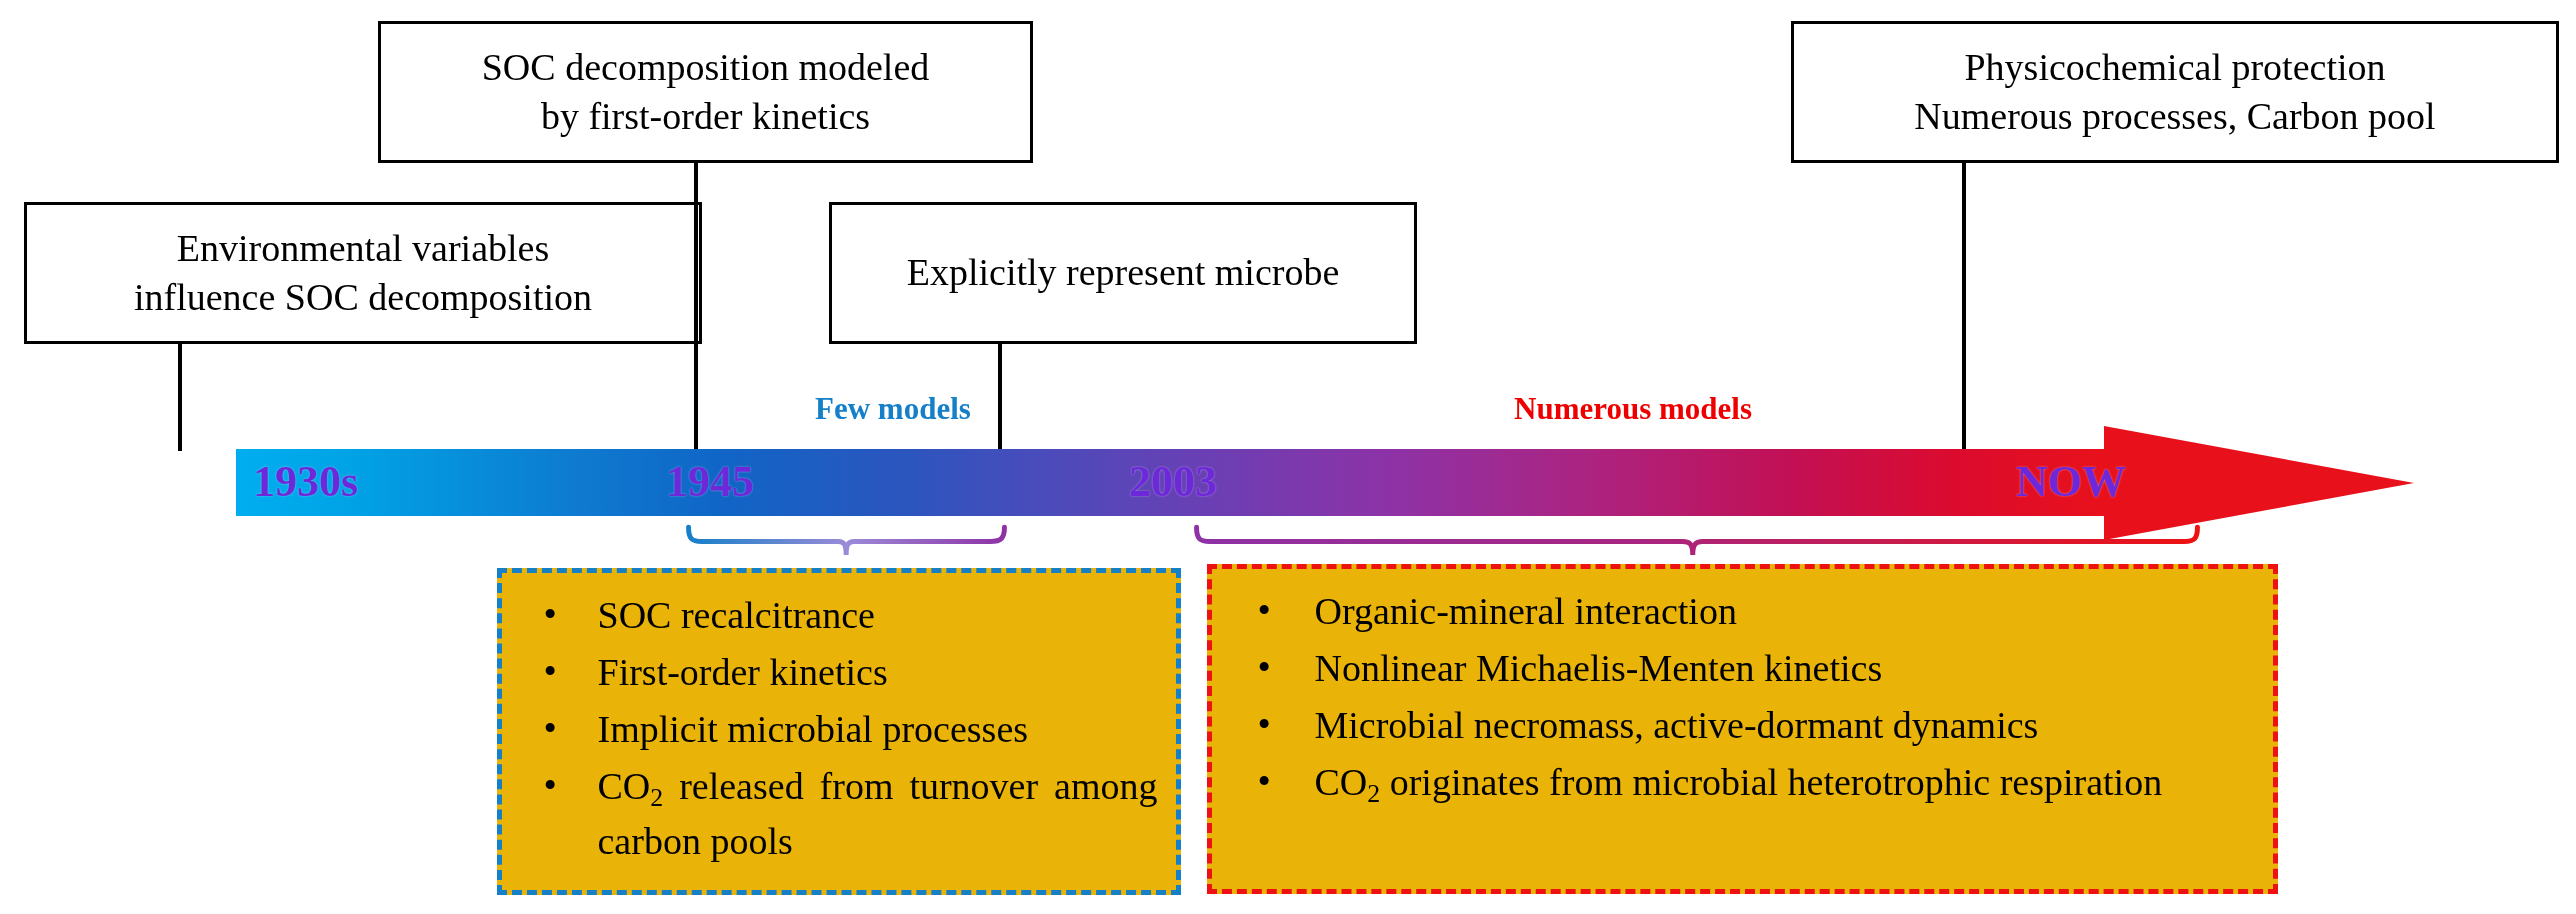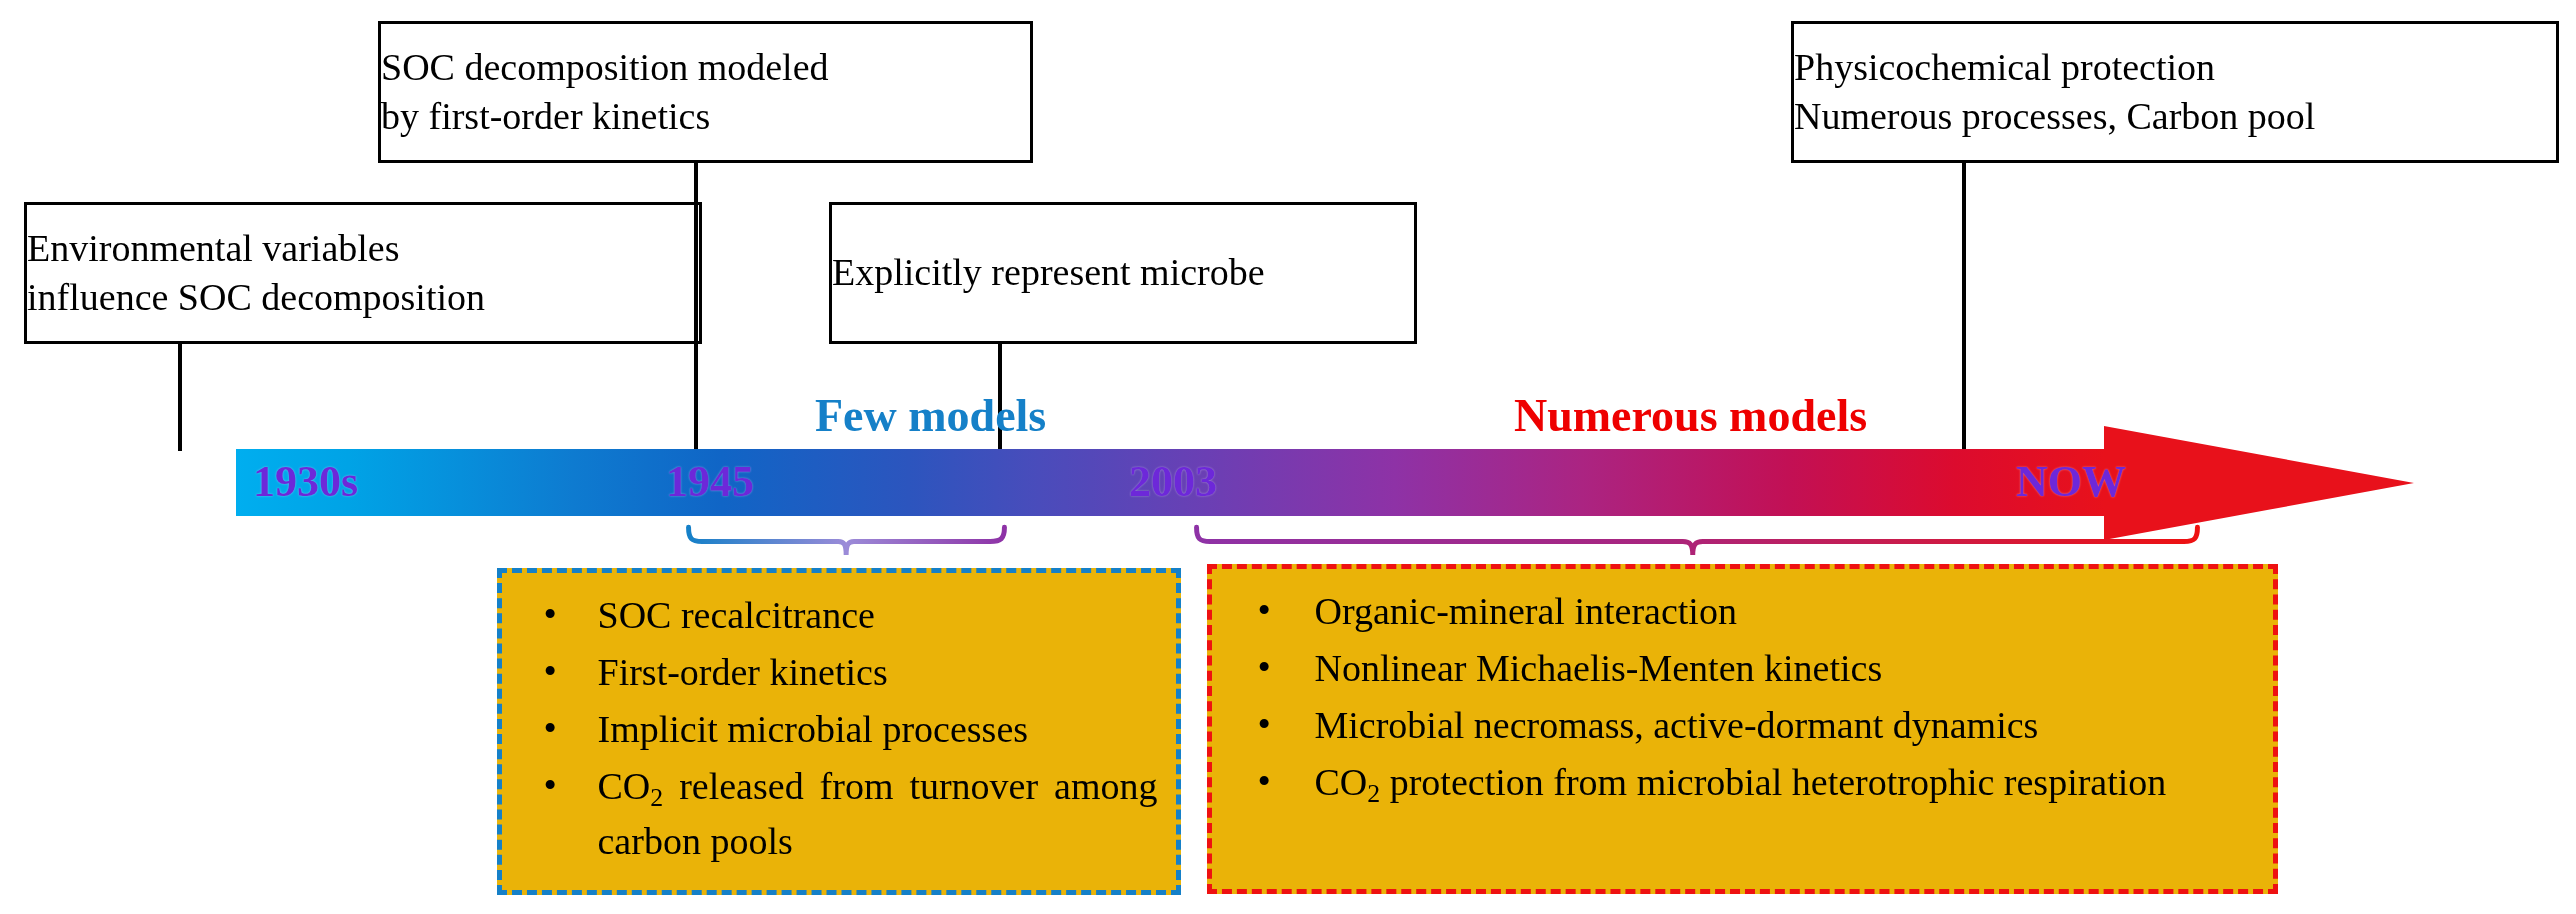--- a/index.html
+++ b/index.html
@@ -6,21 +6,21 @@
   body{width:2576px;height:915px;position:relative;overflow:hidden;
        font-family:"Liberation Serif",serif;}
 
   
   .callout{
     position:absolute;
     box-sizing:border-box;
     background:#ffffff;
     border:3.6px solid #000000;
     display:flex;flex-direction:column;
-    align-items:flex-start;justify-content:center;
+    align-items:center;justify-content:center;
     text-align:center;
     font-family:"Liberation Serif",serif;
     font-size:38px;
     line-height:1.30;
     color:#000000;
     white-space:nowrap;
   }
   .callout .ln{display:block;}
 
   #box-env   {left:24px;   top:202px; width:678px;  height:142px;}
@@ -33,21 +33,21 @@
   #stem-env  {left:178px;  top:344px; height:107px;}
   #stem-soc  {left:694px;  top:163px; height:288px;}
   #stem-exp  {left:998px; top:344px; height:107px;}
   #stem-phys {left:1962px; top:163px; height:288px;}
 
   
   .era-label{
     position:absolute;
     font-family:"Liberation Serif",serif;
     font-weight:bold;
-    font-size:46px;
+    font-size:31px;
     line-height:1;
     white-space:nowrap;
   }
   #era-few      {left:815px; top:393px; color:#1580C8;}
   #era-numerous {left:1514px; top:393px; color:#EE0000;}
 
   
   #timeline{position:absolute;left:236px;top:449px;width:1869px;height:67px;
     background:linear-gradient(to right,
       #00AEEF 0%,
@@ -190,16 +190,16 @@
     <li>Implicit microbial processes</li>
     <li class="just"><span>CO</span><span class="sub">2</span><span> released from turnover among carbon pools</span></li>
   </ul>
 </div>
 
 <div class="panel" id="panel-red">
   <ul class="blist">
     <li>Organic-mineral interaction</li>
     <li>Nonlinear Michaelis-Menten kinetics</li>
     <li>Microbial necromass, active-dormant dynamics</li>
-    <li class="just"><span>CO</span><span class="sub">2</span><span> protection from microbial heterotrophic respiration</span></li>
+    <li class="just"><span>CO</span><span class="sub">2</span><span> originates from microbial heterotrophic respiration</span></li>
   </ul>
 </div>
 
 
 </body></html>

